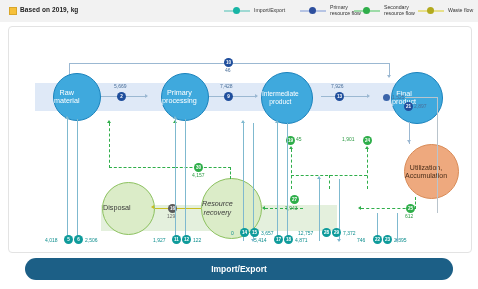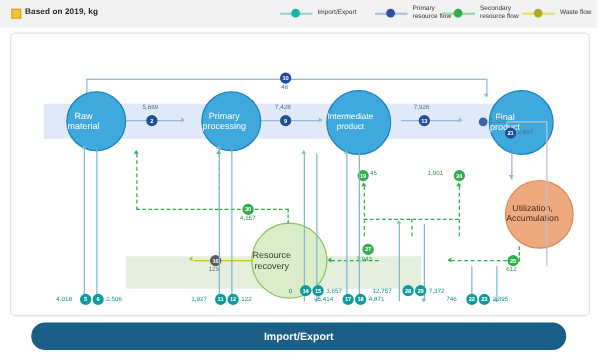--- a/index.html
+++ b/index.html
@@ -157,22 +157,25 @@
       </div>
     </div>
 
     <div class="node node-orange" style="left:395px;top:117px;width:53px;height:53px;line-height:8px;">
       <div>
         <div>Utilization,</div>
         <div>Accumulation</div>
       </div>
     </div>
 
-
-    <div class="node node-green" style="left:192px;top:151px;width:59px;height:59px;">
+    <div class="node node-green" style="left:93px;top:155px;width:51px;height:51px;">
+      <div>Disposal</div>
+    </div>
+
+    <div class="node node-green" style="left:192px;top:151px;width:59px;height:59px;font-style:italic;">
       <div>
         <div>Resource</div>
         <div>recovery</div>
       </div>
     </div>
 
 
     <div class="lbl" style="left:105px;top:56px;">5,669</div>
     <div class="badge b-blue" style="left:108px;top:64.5px;">2</div>
 

